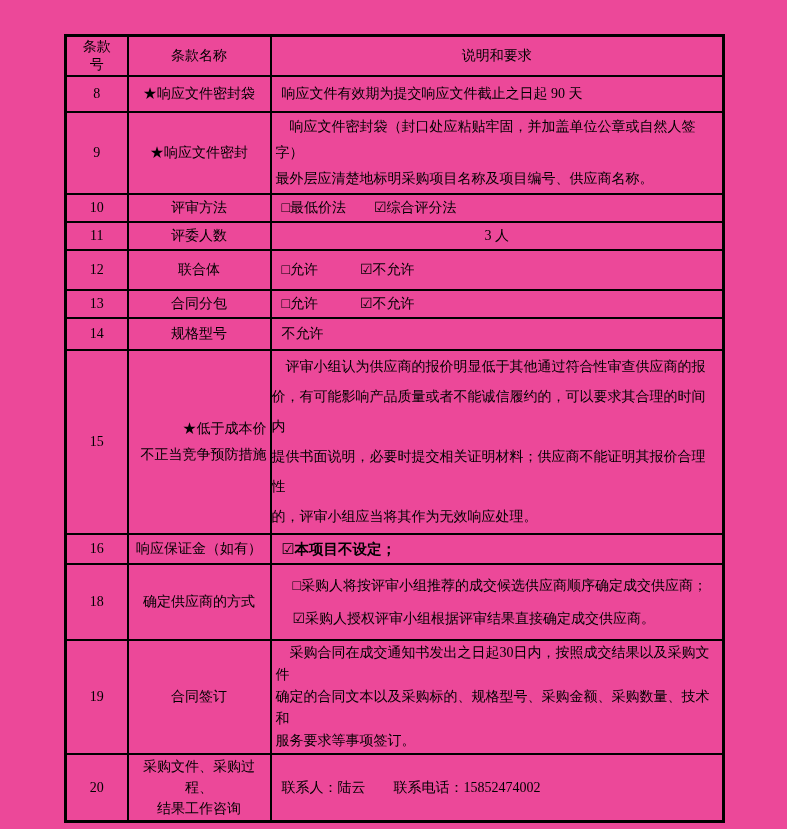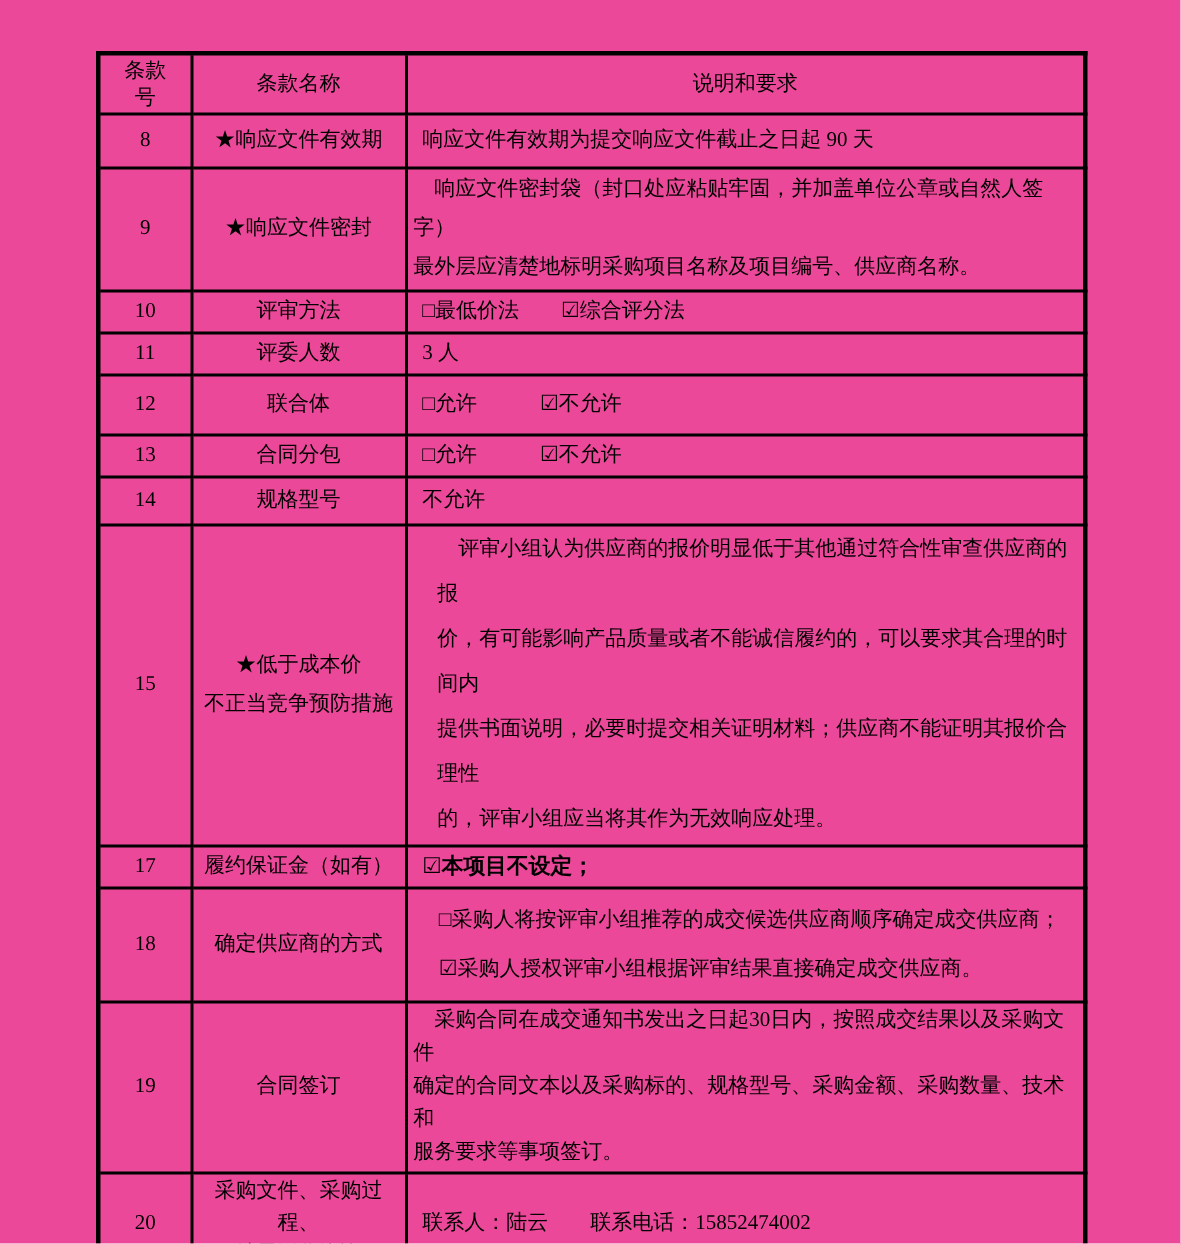--- a/index.html
+++ b/index.html
@@ -42,23 +42,23 @@
   tr.r13{height:24px;}
   tr.r14{height:32px;}
   tr.r15{height:134px;}
   tr.r16{height:30px;}
   tr.r17{height:26px;}
   tr.r18{height:76px;}
   tr.r19{height:67px;}
   tr.r20{height:46px;}
 
   tr.r9  td.c3{line-height:26px;padding-left:4px;}
-  tr.r11 td.c3{}
-  tr.r15 td.c2{line-height:26px;}
-  tr.r15 td.c3{line-height:30px;padding-left:20px;}
+  tr.r11 td.c3{text-align:center;}
+  tr.r15 td.c2{line-height:26px;text-align:right;}
+  tr.r15 td.c3{line-height:30px;padding-left:0;}
   tr.bold td.c3{
     font-weight:bold;
     font-family:"Liberation Sans","DejaVu Sans",sans-serif;
     font-size:14.5px;
   }
   tr.r18 td.c3{line-height:33px;padding-left:21px;}
   tr.r19 td.c3{line-height:22px;padding-left:4px;}
   tr.r20 td.c2{line-height:21px;}
 </style>
 </head>
@@ -74,21 +74,21 @@
     <thead>
       <tr class="hdr">
         <th class="c1">条款号</th>
         <th class="c2">条款名称</th>
         <th class="c3">说明和要求</th>
       </tr>
     </thead>
     <tbody>
       <tr class="r8">
         <td class="c1">8</td>
-        <td class="c2">★响应文件有效期</td>
+        <td class="c2">★响应文件密封袋</td>
         <td class="c3">响应文件有效期为提交响应文件截止之日起 90 天</td>
       </tr>
       <tr class="r9">
         <td class="c1">9</td>
         <td class="c2">★响应文件密封</td>
         <td class="c3">　响应文件密封袋（封口处应粘贴牢固，并加盖单位公章或自然人签字）
 最外层应清楚地标明采购项目名称及项目编号、供应商名称。</td>
       </tr>
       <tr class="r10">
         <td class="c1">10</td>
@@ -117,23 +117,23 @@
       </tr>
       <tr class="r15">
         <td class="c1">15</td>
         <td class="c2">★低于成本价
 不正当竞争预防措施</td>
         <td class="c3">　评审小组认为供应商的报价明显低于其他通过符合性审查供应商的报
 价，有可能影响产品质量或者不能诚信履约的，可以要求其合理的时间内
 提供书面说明，必要时提交相关证明材料；供应商不能证明其报价合理性
 的，评审小组应当将其作为无效响应处理。</td>
       </tr>
-      <tr class="r17 bold">
-        <td class="c1">17</td>
-        <td class="c2">履约保证金（如有）</td>
+      <tr class="r16 bold">
+        <td class="c1">16</td>
+        <td class="c2">响应保证金（如有）</td>
         <td class="c3">☑本项目不设定；</td>
       </tr>
       <tr class="r18">
         <td class="c1">18</td>
         <td class="c2">确定供应商的方式</td>
         <td class="c3">□采购人将按评审小组推荐的成交候选供应商顺序确定成交供应商；
 ☑采购人授权评审小组根据评审结果直接确定成交供应商。</td>
       </tr>
       <tr class="r19">
         <td class="c1">19</td>

